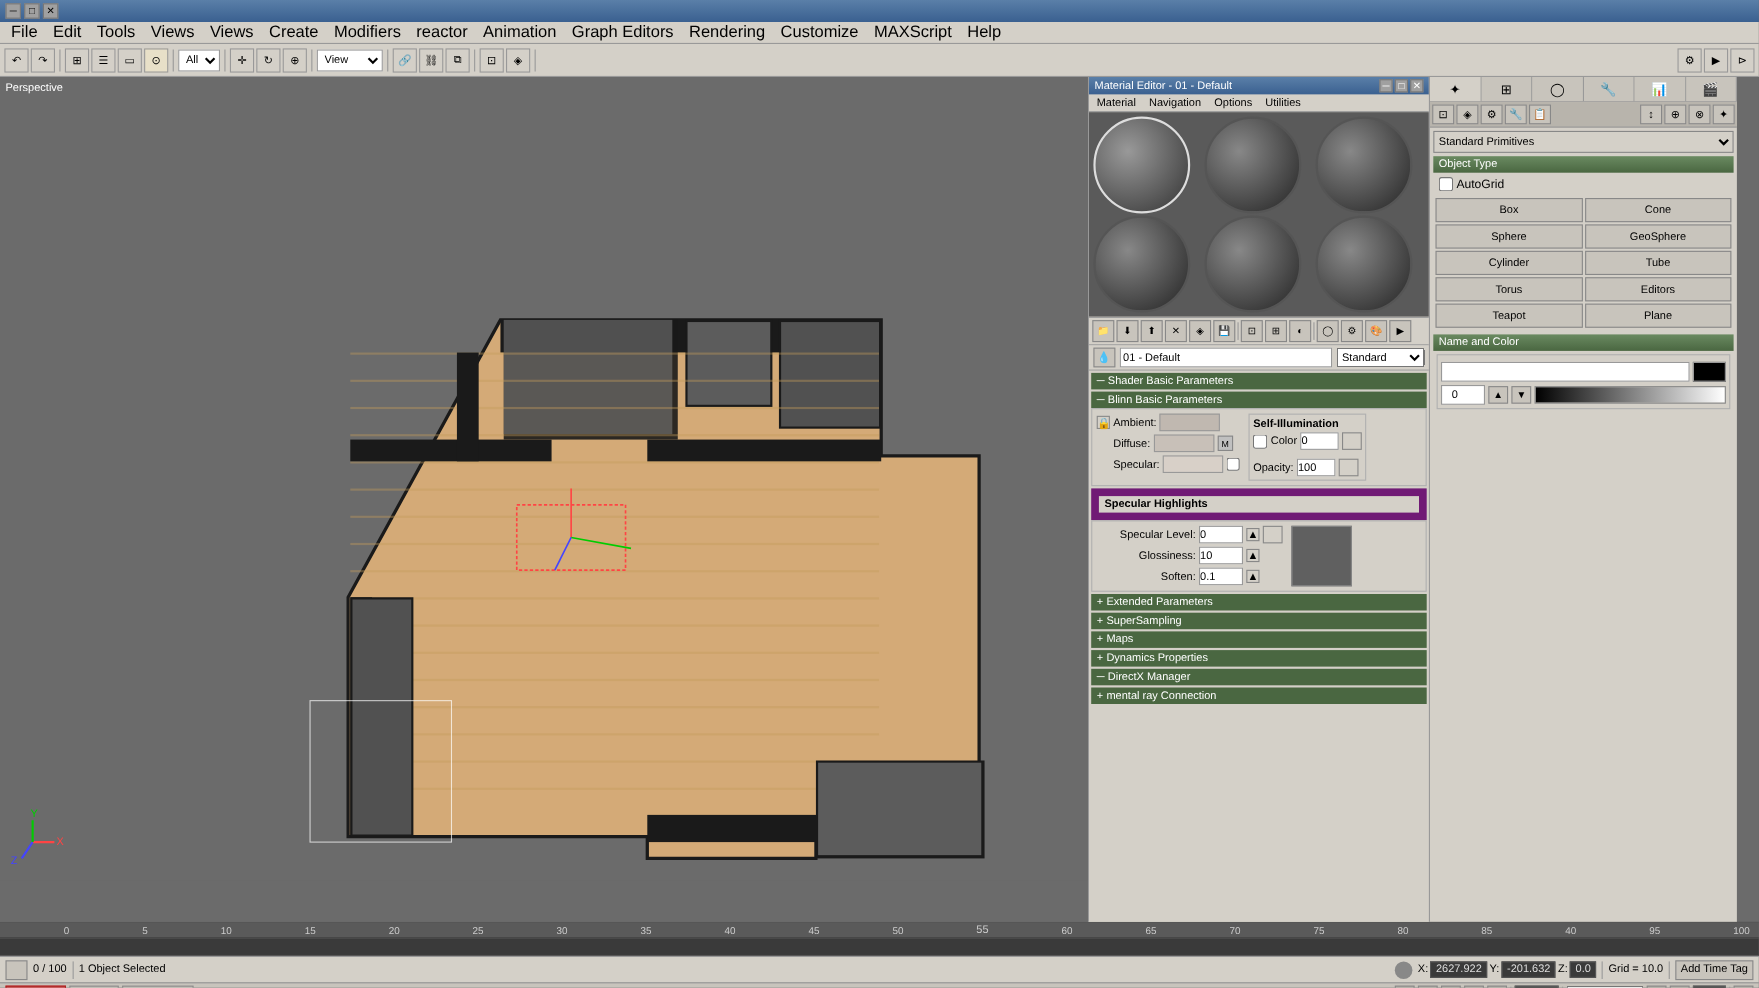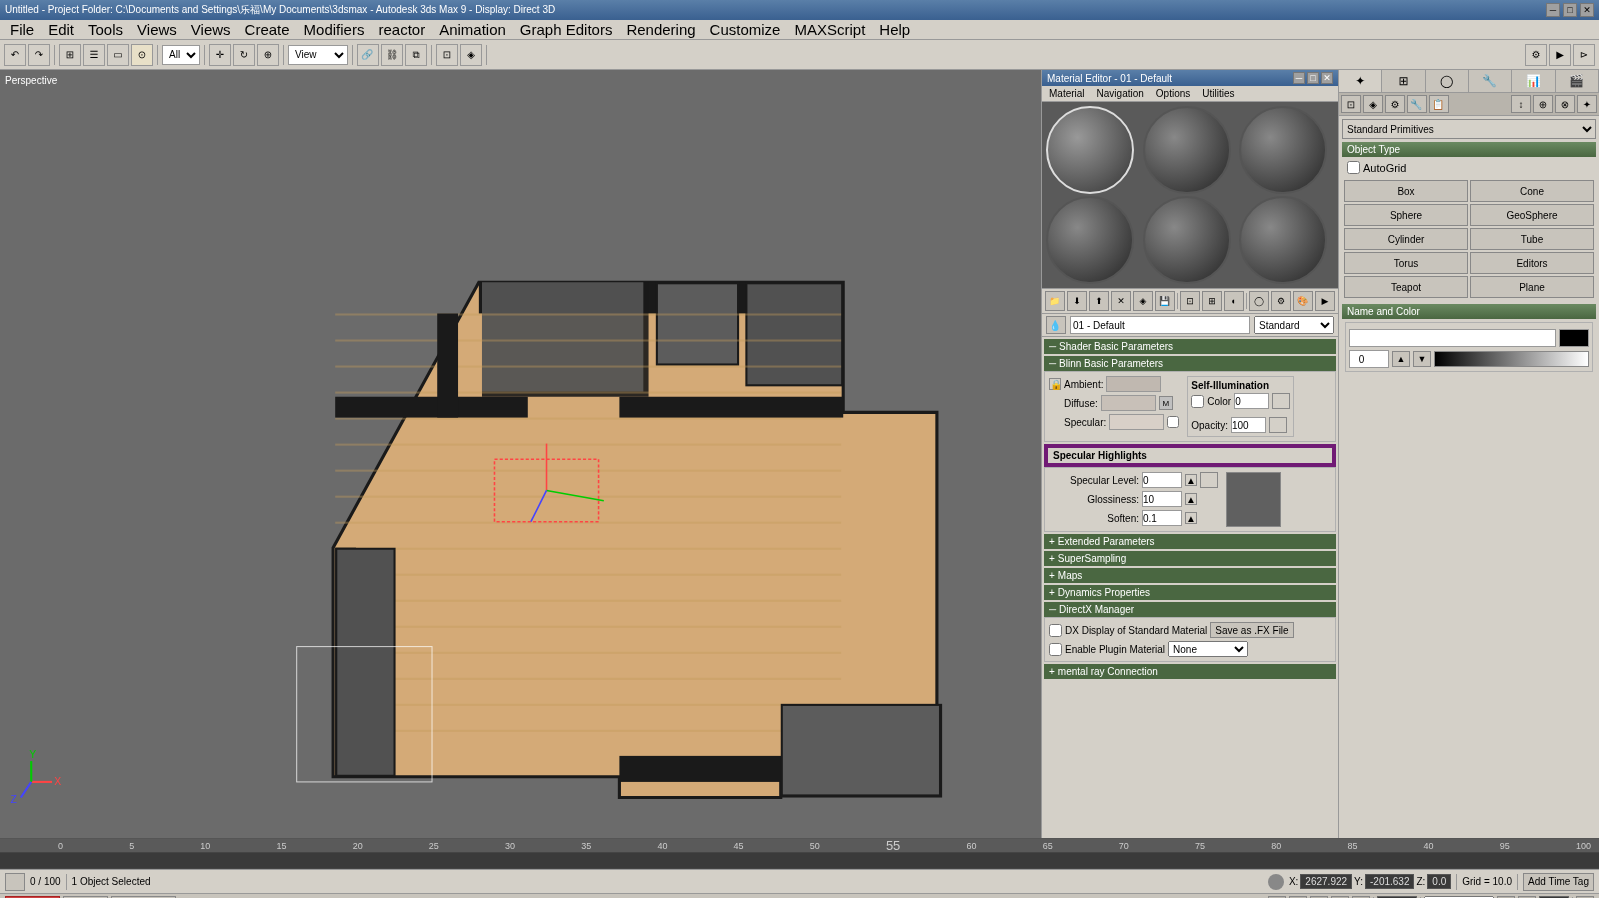--- a/index.html
+++ b/index.html
@@ -135,23 +135,20 @@
     ::-webkit-scrollbar-track { background: #c0c0c0; }
     ::-webkit-scrollbar-thumb { background: #808080; }
 
     
     .coord-display { background: #3a3a3a; color: #ddd; padding: 1px 4px; font-size: 10px; border: 1px solid #555; }
   </style>
 </head>
 <body>
 
 <div id="titlebar">
-  <div class="title">
-    <span style="font-size:10px;">Untitled  - Project Folder: C:\Documents and Settings\乐福\My Documents\3dsmax  - Autodesk 3ds Max 9  - Display: Direct 3D</span>
-  </div>
   <div class="winbtns">
     <div class="winbtn">─</div>
     <div class="winbtn">□</div>
     <div class="winbtn">✕</div>
   </div>
 </div>
 
 <div id="menubar">
   <span class="menu-item">File</span>
   <span class="menu-item">Edit</span>
@@ -266,21 +263,21 @@
 
       <line x1="30" y1="665" x2="50" y2="665" stroke="#ff4444" stroke-width="2"></line>
       <line x1="30" y1="665" x2="30" y2="645" stroke="#00cc00" stroke-width="2"></line>
       <line x1="30" y1="665" x2="20" y2="680" stroke="#4444ff" stroke-width="2"></line>
       <text x="52" y="668" fill="#ff4444" font-size="10">X</text>
       <text x="28" y="642" fill="#00cc00" font-size="10">Y</text>
       <text x="10" y="685" fill="#4444ff" font-size="10">Z</text>
     </svg>
   </div>
 
-  <div id="right-panel" style="width:558px; display:flex; height:100%; flex-direction:row;">
+  <div id="right-panel" style="width:610px; display:flex; height:100%; flex-direction:row;">
 
     <div id="mat-editor" style="width:310px; background:#d4d0c8; border-left:1px solid #999; display:flex; flex-direction:column; height:100%;">
       <div id="mat-title">
         <span style="font-size:10px;">Material Editor - 01 - Default</span>
         <div style="display:flex;gap:2px;">
           <div style="width:12px;height:12px;background:#a0a0a0;border:1px solid #777;font-size:9px;display:flex;align-items:center;justify-content:center;cursor:pointer;">─</div>
           <div style="width:12px;height:12px;background:#a0a0a0;border:1px solid #777;font-size:9px;display:flex;align-items:center;justify-content:center;cursor:pointer;">□</div>
           <div style="width:12px;height:12px;background:#a0a0a0;border:1px solid #777;font-size:9px;display:flex;align-items:center;justify-content:center;cursor:pointer;">✕</div>
         </div>
       </div>
@@ -374,21 +371,21 @@
                   <span>Opacity:</span>
                   <input type="number" value="100" style="width: 35px; height: 16px; font-size: 10px; border: 1px solid rgb(153, 153, 153);">
                   <div style="width:18px;height:16px;background:#d4d0c8;border:1px solid #888;"></div>
                 </div>
               </div>
             </div>
           </div>
         </div>
 
         <div class="param-section">
-          <div class="param-header" style="padding:2px 5px;font-size:10px;background:#d4d0c8;color:#000;border:4px solid #701a75;font-weight:bold;">
+          <div class="param-header" style="padding:2px 5px;font-size:10px;background:#d4d0c8;color:#000;border:7px solid #701a75;font-weight:bold;">
             <span>Specular Highlights</span>
           </div>
           <div class="param-body" style="background:#d4d0c8;padding:4px;font-size:10px;border:1px solid #b0b0b0;">
             <div style="display:flex;gap:8px;">
               <div>
                 <div style="display:flex;align-items:center;gap:3px;margin-bottom:3px;">
                   <span style="width:90px;text-align:right;">Specular Level:</span>
                   <input type="number" value="0" style="width: 40px; height: 16px; font-size: 10px; border: 1px solid rgb(153, 153, 153);">
                   <div style="width:12px;height:12px;border:1px solid #888;">▲</div>
                   <div style="width:18px;height:16px;background:#d4d0c8;border:1px solid #888;"></div>
@@ -434,34 +431,20 @@
           <div class="param-header" style="background:#4a6741;color:#fff;padding:2px 5px;font-size:10px;display:flex;align-items:center;gap:3px;">
             <span>+</span>
             <span>Dynamics Properties</span>
           </div>
         </div>
 
         <div class="param-section">
           <div class="param-header" style="background:#4a6741;color:#fff;padding:2px 5px;font-size:10px;display:flex;align-items:center;gap:3px;">
             <span>─</span>
             <span>DirectX Manager</span>
-          </div>
-          <div class="param-body" style="background:#d4d0c8;padding:4px;font-size:10px;border:1px solid #b0b0b0;">
-            <div style="display:flex;align-items:center;gap:3px;margin-bottom:3px;">
-              <input type="checkbox" style="">
-              <span>DX Display of Standard Material</span>
-              <button style="height:16px;font-size:10px;padding:0 4px;background:#c8c4bc;border:1px solid #888;cursor:pointer;">Save as .FX File</button>
-            </div>
-            <div style="display:flex;align-items:center;gap:3px;">
-              <input type="checkbox" style="">
-              <span>Enable Plugin Material</span>
-              <select style="width:80px;height:16px;font-size:10px;">
-                <option>None</option>
-              </select>
-            </div>
           </div>
         </div>
 
         <div class="param-section">
           <div class="param-header" style="background:#4a6741;color:#fff;padding:2px 5px;font-size:10px;display:flex;align-items:center;gap:3px;">
             <span>+</span>
             <span>mental ray Connection</span>
           </div>
         </div>
 
@@ -552,21 +535,21 @@
       <span style="font-size:9px;color:#ccc;">5</span>
       <span style="font-size:9px;color:#ccc;">10</span>
       <span style="font-size:9px;color:#ccc;">15</span>
       <span style="font-size:9px;color:#ccc;">20</span>
       <span style="font-size:9px;color:#ccc;">25</span>
       <span style="font-size:9px;color:#ccc;">30</span>
       <span style="font-size:9px;color:#ccc;">35</span>
       <span style="font-size:9px;color:#ccc;">40</span>
       <span style="font-size:9px;color:#ccc;">45</span>
       <span style="font-size:9px;color:#ccc;">50</span>
-      <span style="font-size:13px;color:#ccc;">55</span>
+      <span style="font-size:10px;color:#ccc;">55</span>
       <span style="font-size:9px;color:#ccc;">60</span>
       <span style="font-size:9px;color:#ccc;">65</span>
       <span style="font-size:9px;color:#ccc;">70</span>
       <span style="font-size:9px;color:#ccc;">75</span>
       <span style="font-size:9px;color:#ccc;">80</span>
       <span style="font-size:9px;color:#ccc;">85</span>
       <span style="font-size:9px;color:#ccc;">40</span>
       <span style="font-size:9px;color:#ccc;">95</span>
       <span style="font-size:9px;color:#ccc;">100</span>
     </div>

